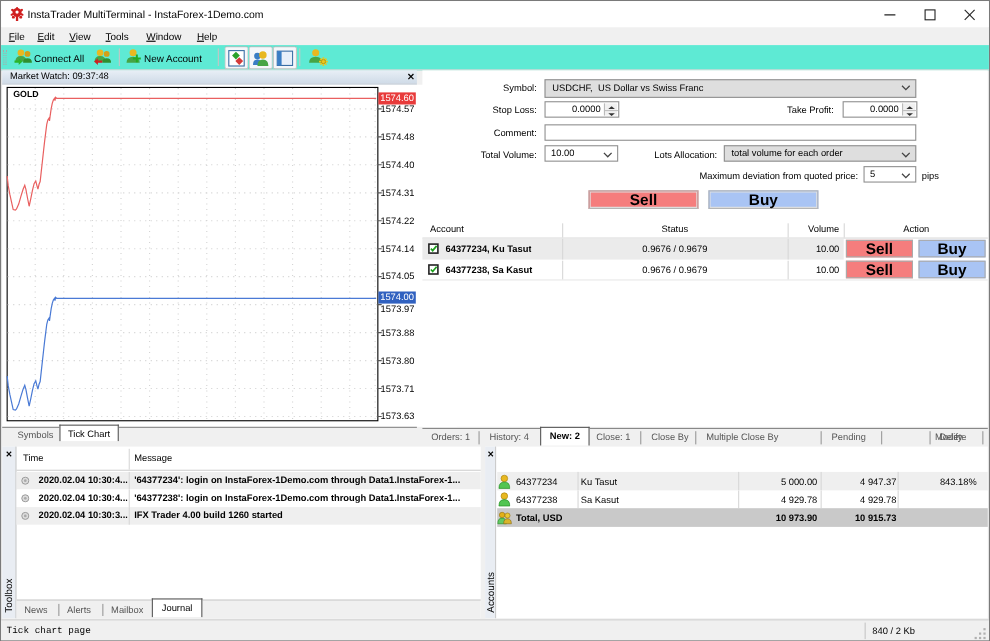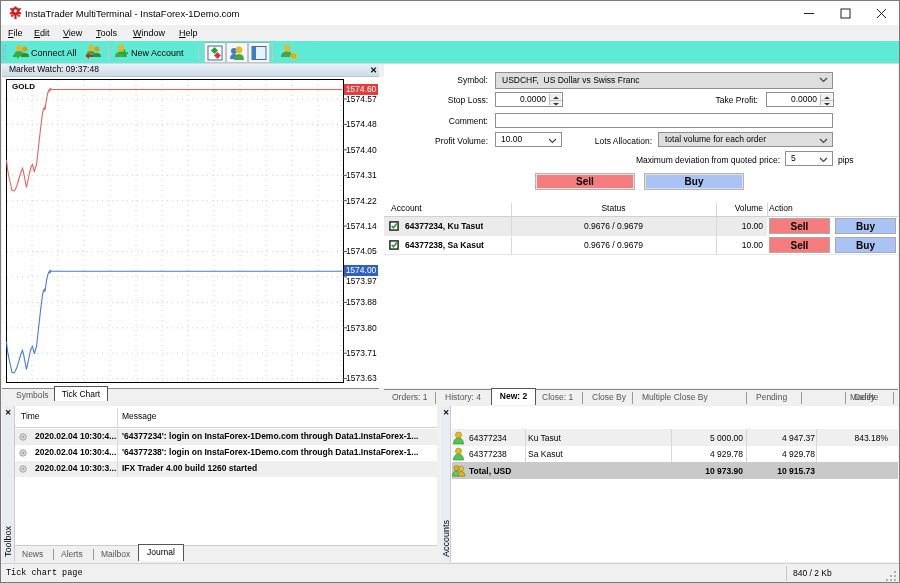--- a/index.html
+++ b/index.html
@@ -27,21 +27,21 @@
 .activetab { background:#fff; border:1px solid #888; border-bottom:none; color:#000; }
 
 #rpanel { left:384px; top:64px; width:514px; height:324px; background:#fff; }
 .lbl { position:absolute; font-size:8.5px; text-align:right; }
 .inp { position:absolute; border:1px solid #8f8f8f; background:#fff; font-size:8.5px; }
 .combo { position:absolute; border:1px solid #8f8f8f; background:#dedede; font-size:8.5px; line-height:15px; }
 .carrow { position:absolute; left:auto; right:4px; top:4px; }
 .spin { position:absolute; right:1px; top:1px; width:12px; bottom:1px; background:#f0f0f0; border-left:1px solid #bbb; }
 .cell { position:absolute; font-size:8.5px; overflow:hidden; white-space:nowrap; }
 .vsep { position:absolute; width:1px; background:#d8d8d8; }
-.rowbtn { position:absolute; border:1px solid #aaa; text-align:center; font-weight:bold; font-size:10px; }
+.rowbtn { position:absolute; border:1px solid #aaa; text-align:center; font-weight:bold; font-size:14px; }
 .sellbg { background:#f57d7d; }
 .buybg { background:#a9c4f4; }
 
 #status { left:1px; top:563px; width:898px; height:19px; background:#f0f0f0; border-top:1px solid #d0d0d0; }
 .vert { position:absolute; transform:rotate(-90deg); transform-origin:left bottom; font-size:9px; color:#000; white-space:nowrap; }
 svg { position:absolute; }
 </style>
 </head>
 <body>
 <div id="win"></div>
@@ -244,21 +244,21 @@
   <div class="spin">
         <svg width="10" height="12" viewBox="0 0 10 12" style="left:1px;top:1px">
           <path d="M2 4 L5 1.5 L8 4 Z" fill="#333"></path>
           <path d="M2 8 L5 10.5 L8 8 Z" fill="#333"></path>
         </svg>
         <div style="position:absolute;left:0;top:6px;width:12px;height:1px;background:#c0c0c0;"></div>
       </div>
 </div>
 <div class="lbl" style="left:380px;top:116px;width:108px;">Comment:</div>
 <div class="inp" style="left:495px;top:113px;width:338px;height:15px;"></div>
-<div class="lbl" style="left:368px;top:136px;width:120px;">Profit Volume:</div>
+<div class="lbl" style="left:368px;top:136px;width:120px;">Total Volume:</div>
 <div class="combo" style="left:495px;top:132px;width:67px;height:15px;background:#fff;line-height:13px;"><span style="margin-left:5px;">10.00</span>
   <svg class="carrow" width="9" height="6" viewBox="0 0 9 6" style="top:5px">
         <path d="M1 1 L4.5 4.5 L8 1" stroke="#444" fill="none" stroke-width="1.2"></path>
       </svg>
 </div>
 <div class="lbl" style="left:500px;top:136px;width:152px;">Lots Allocation:</div>
 <div class="combo" style="left:658px;top:132px;width:175px;height:15px;line-height:13px;"><span style="margin-left:6px;">total volume for each order</span>
   <svg class="carrow" width="9" height="6" viewBox="0 0 9 6" style="top:5px">
         <path d="M1 1 L4.5 4.5 L8 1" stroke="#444" fill="none" stroke-width="1.2"></path>
       </svg>
@@ -270,21 +270,21 @@
       </svg>
 </div>
 <div class="cell" style="left:838px;top:155px;">pips</div>
 <div class="rowbtn sellbg" style="left:535px;top:173px;width:100px;height:17px;line-height:15px;border-color:#b5b5b5;box-shadow:inset 0 0 0 1px #e0e0e0;">Sell</div>
 <div class="rowbtn buybg" style="left:644px;top:173px;width:100px;height:17px;line-height:15px;border-color:#b5b5b5;box-shadow:inset 0 0 0 1px #e0e0e0;">Buy</div>
 
 <div class="abs" style="left:384px;top:202px;width:514px;height:15px;border-bottom:1px solid #d0d0d0;background:#fff;">
   <div class="cell" style="left:7px;top:1px;">Account</div>
   <div class="cell" style="left:127px;top:1px;width:205px;text-align:center;">Status</div>
   <div class="cell" style="left:332px;top:1px;width:47px;text-align:right;">Volume</div>
-  <div class="cell" style="left:385px;top:1px;width:128px;text-align:left;">Action</div>
+  <div class="cell" style="left:385px;top:1px;width:128px;text-align:center;">Action</div>
   <div class="vsep" style="left:127px;top:1px;height:13px;"></div>
   <div class="vsep" style="left:332px;top:1px;height:13px;"></div>
   <div class="vsep" style="left:383px;top:1px;height:13px;"></div>
 </div>
 <div class="abs" style="left:384px;top:217px;width:514px;height:32px;background:#fff;border-bottom:1px solid #e8e8e8;">
   <div style="position:absolute;left:0;top:0;width:383px;height:19px;background:#ebebeb;"></div>
   <svg width="10" height="10" viewBox="0 0 11 11" style="left:5px;top:4px;">
         <rect x="1" y="1" width="9" height="9" fill="#fff" stroke="#222" stroke-width="1.6"></rect>
         <path d="M3 5.5 L4.8 7.5 L8.7 2.8" stroke="#1fa01f" stroke-width="1.7" fill="none"></path>
       </svg>

